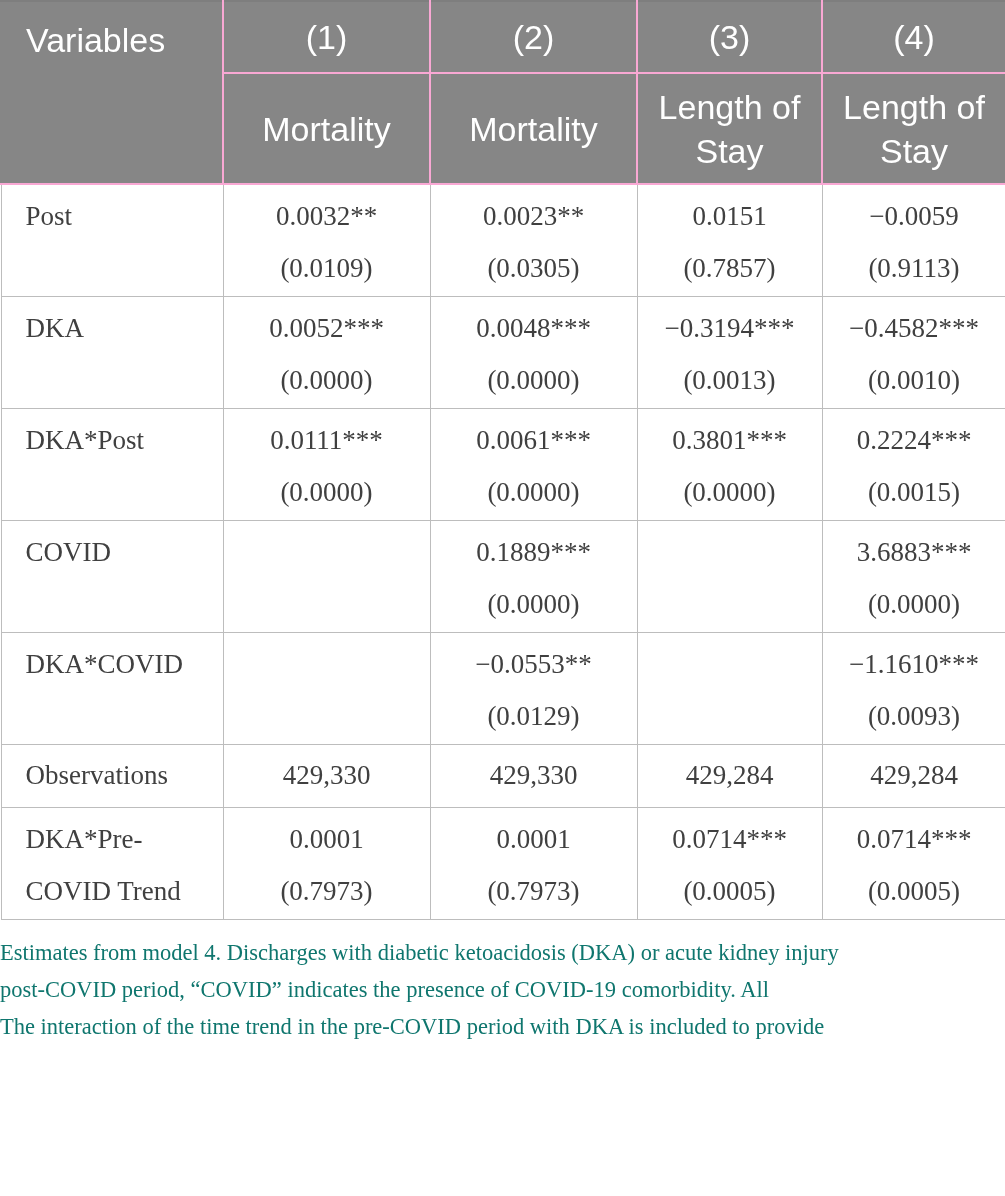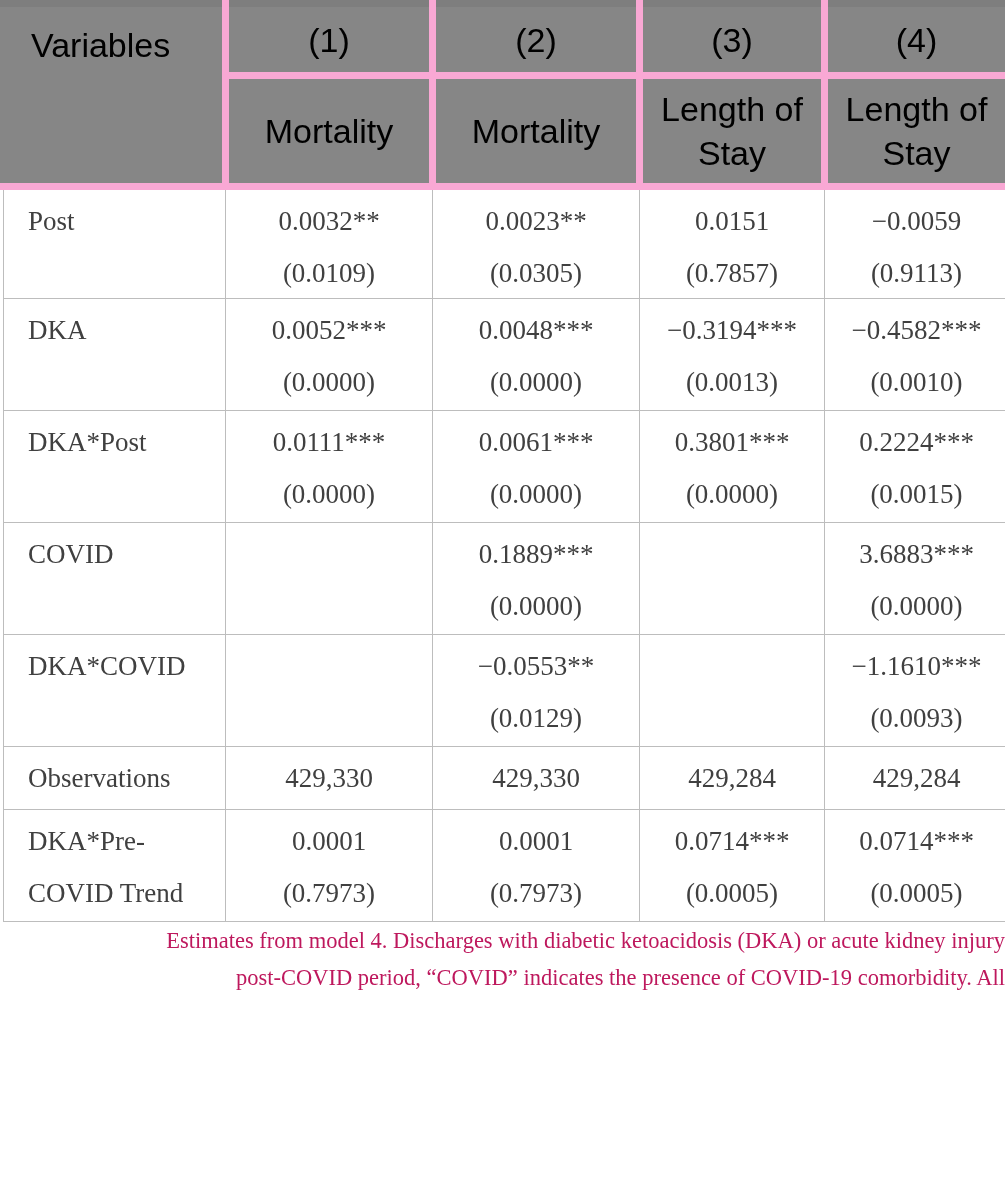--- a/index.html
+++ b/index.html
@@ -14,25 +14,25 @@
 
   table.reg-table {
     border-collapse: collapse;
     table-layout: fixed;
     width: 1005px;
   }
 
   
   thead th {
     background: #868686;
-    color: #000000;
+    color: #ffffff;
     font-family: "Liberation Sans", sans-serif;
     font-size: 34px;
     font-weight: 400;
-    border: 7px solid #f9a8d4;
+    border: 2px solid #f9a8d4;
     box-sizing: border-box;
     text-align: center;
     vertical-align: middle;
     padding: 0;
     line-height: 44px;
   }
   thead tr.hdr-row1 th { height: 72px; border-top-color: #7e7e7e; }
   thead tr.hdr-row2 th { height: 111px; }
   thead th.corner {
     vertical-align: top;
@@ -61,23 +61,23 @@
   }
   .est  { margin-top: 12px; line-height: 38px; }
   .pv   { margin-top: 14px; line-height: 38px; }
   tr.obs-row td {
     height: 63px;
     vertical-align: middle;
   }
 
   
   .caption {
+    margin-top: 14px;
     font-size: 22.5px;
-    color: #be185d;
-    text-align: right;
+    color: #0f766e;
   }
   .cap-line {
     line-height: 37.4px;
     white-space: nowrap;
   }
   .ital { font-style: italic; }
 </style>
 </head>
 <body>
 
@@ -248,15 +248,16 @@
             <div class="pv">(0.0005)</div>
           </td>
       </tr>
 
     </tbody>
   </table>
 
   <div class="caption">
     <div class="cap-line">Estimates from model 4. Discharges with diabetic ketoacidosis (DKA) or acute kidney injury</div>
     <div class="cap-line">post-COVID period, “COVID” indicates the presence of COVID-19 comorbidity. All</div>
+    <div class="cap-line">The interaction of the time trend in the pre-COVID period with DKA is included to provide</div>
   </div>
 
 </div>
 
 </body></html>

